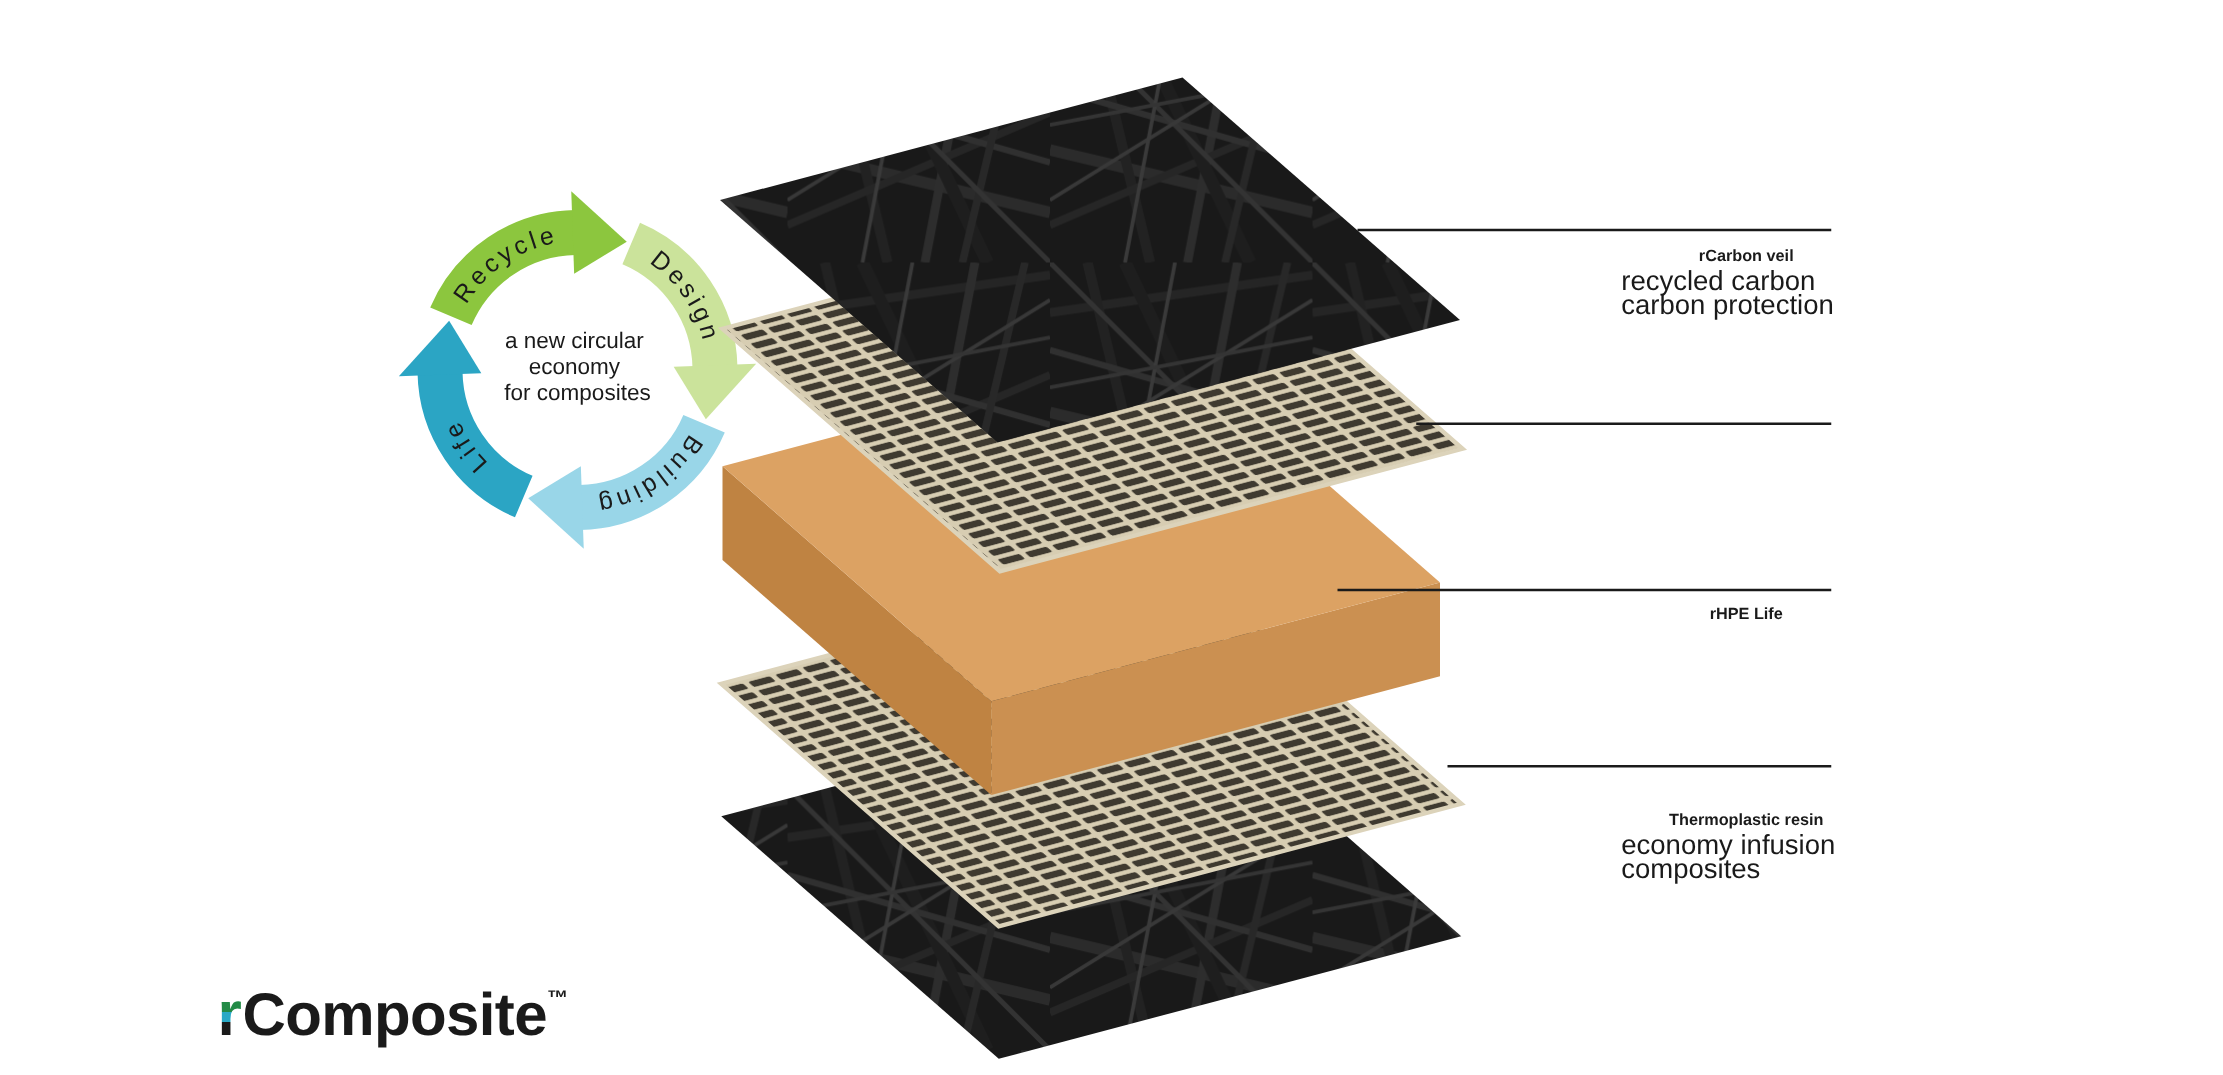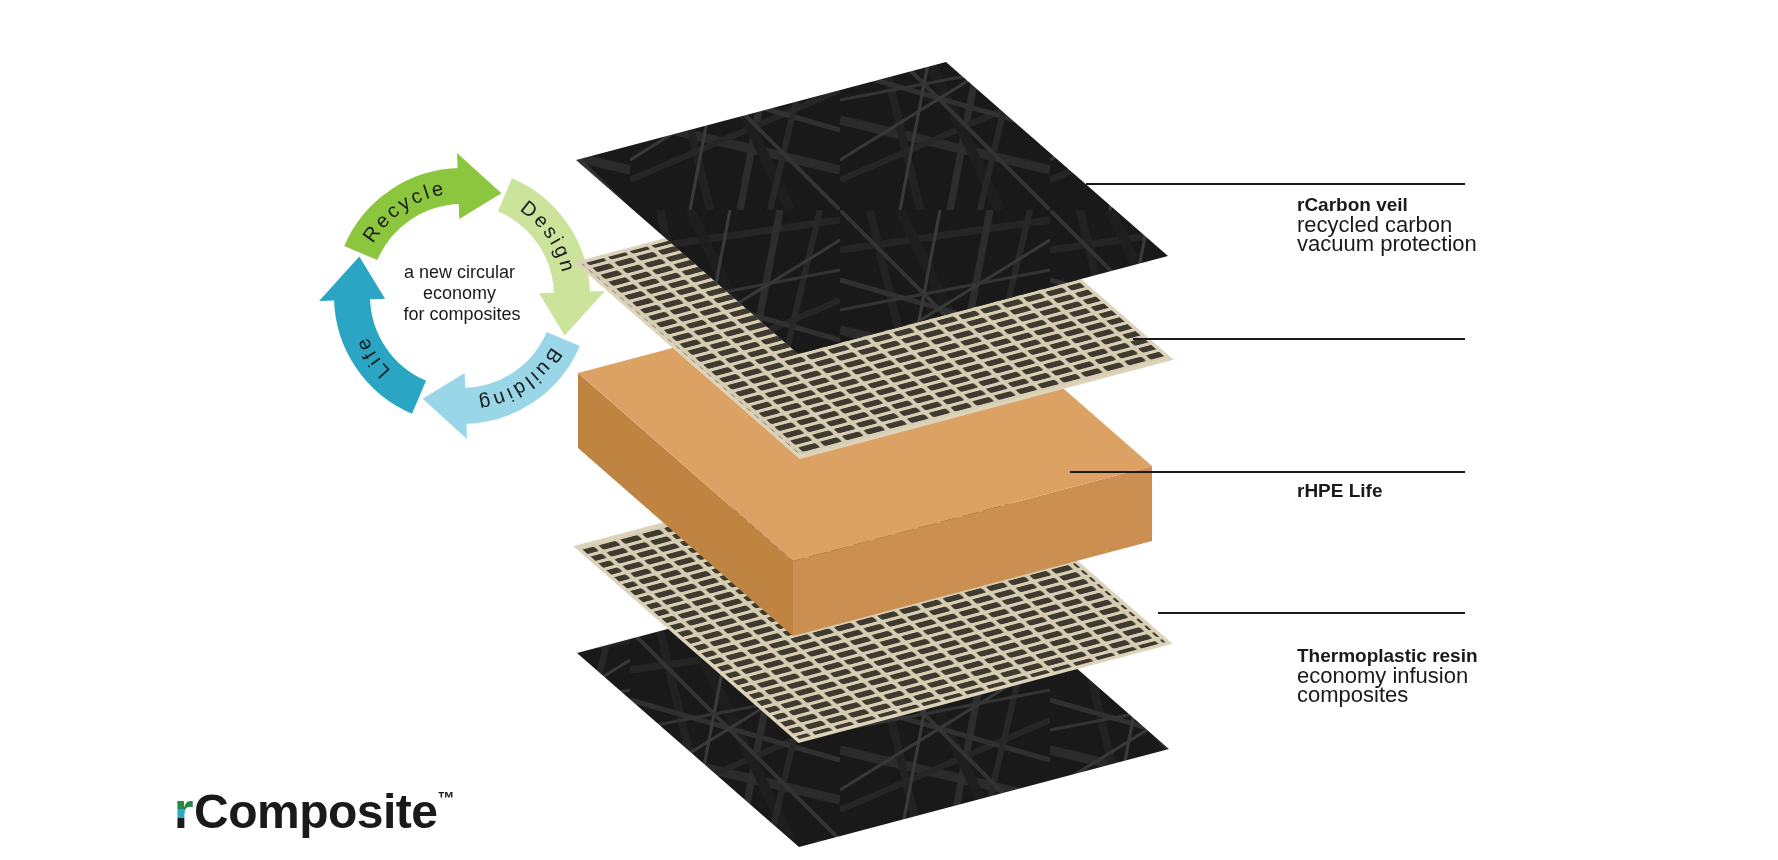--- a/index.html
+++ b/index.html
@@ -37,25 +37,26 @@
     height: 2px;
     background: var(--label-line, #1a1a1a);
   }
   .layer-label {
     position: absolute;
     left: 1297px;
     width: 200px;
     color: var(--text, #1a1a1a);
   }
   .layer-label .t {
-    font-size: 19px;
+    font-size: 13px;
     font-weight: 700;
     line-height: 19px;
     margin-bottom: 2px;
     white-space: nowrap;
+    text-align: center;
   }
   .layer-label .d {
     font-size: 22px;
     font-weight: 400;
     line-height: 18.5px;
     white-space: nowrap;
   }
 
   #logo { position: absolute; left: 174px; top: 776px; }
 </style>
@@ -131,21 +132,21 @@
   </svg>
 
   <div class="callout-line" style="left:1086px; top:183px; width:379px;"></div>
   <div class="callout-line" style="left:1133px; top:338px; width:332px;"></div>
   <div class="callout-line" style="left:1070px; top:471px; width:395px;"></div>
   <div class="callout-line" style="left:1158px; top:612px; width:307px;"></div>
 
   <div class="layer-label" style="top:195px;">
     <div class="t">rCarbon veil</div>
     <div class="d">recycled carbon</div>
-    <div class="d">vacuum protection</div>
+    <div class="d">carbon protection</div>
   </div>
   <div class="layer-label" style="top:481px;">
     <div class="t">rHPE Life</div>
   </div>
   <div class="layer-label" style="top:646px;">
     <div class="t">Thermoplastic resin</div>
     <div class="d">economy infusion</div>
     <div class="d">composites</div>
   </div>
 

